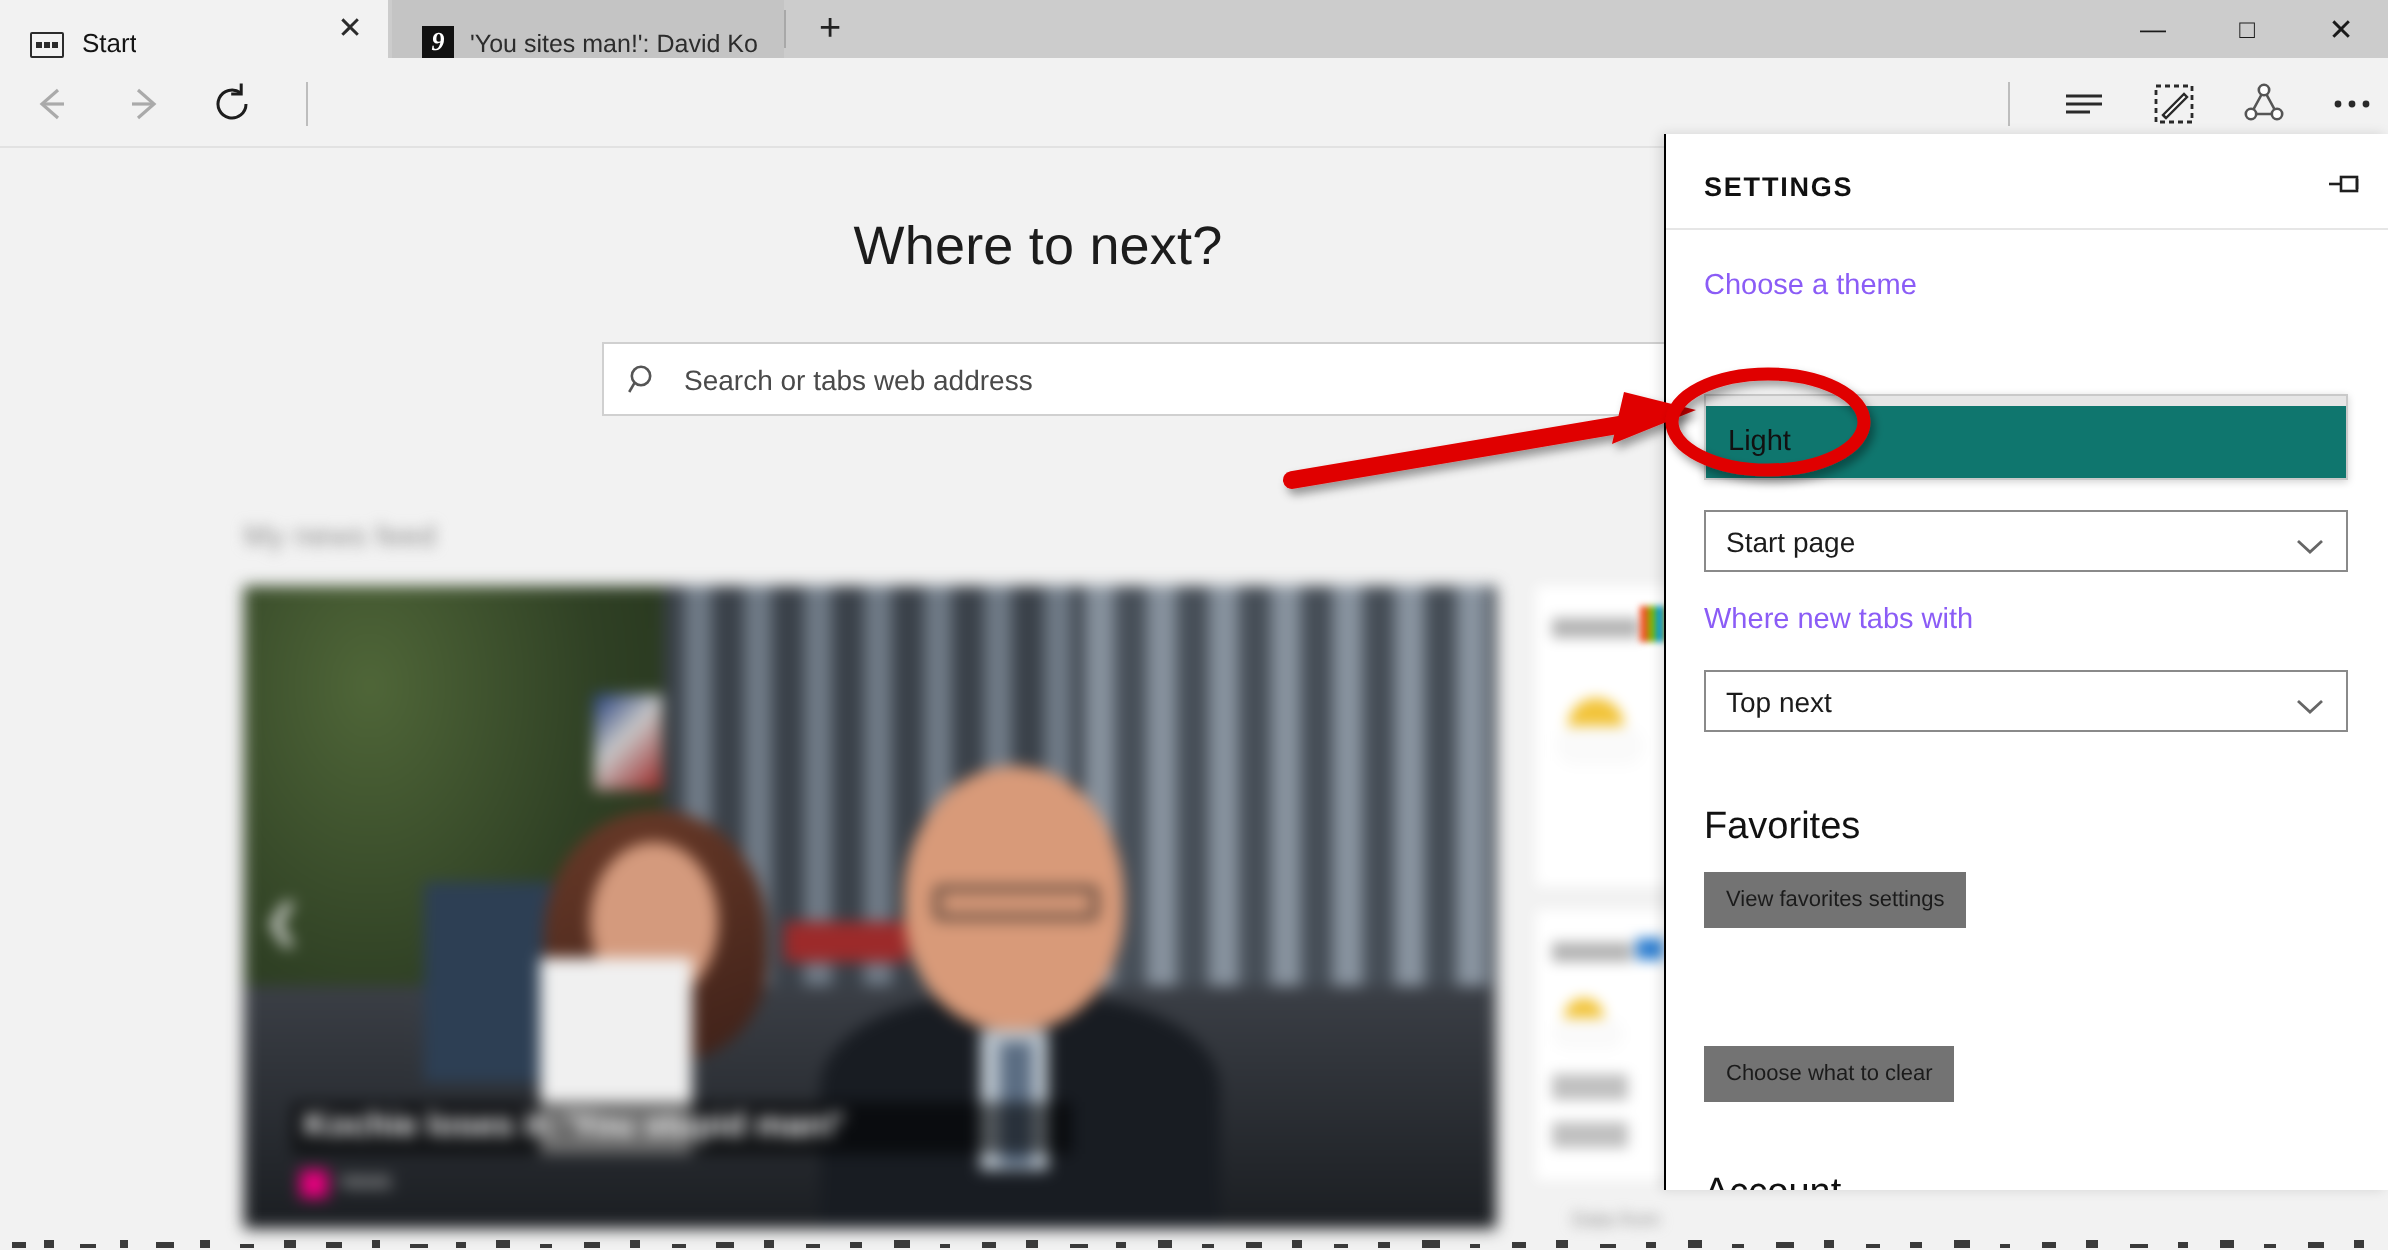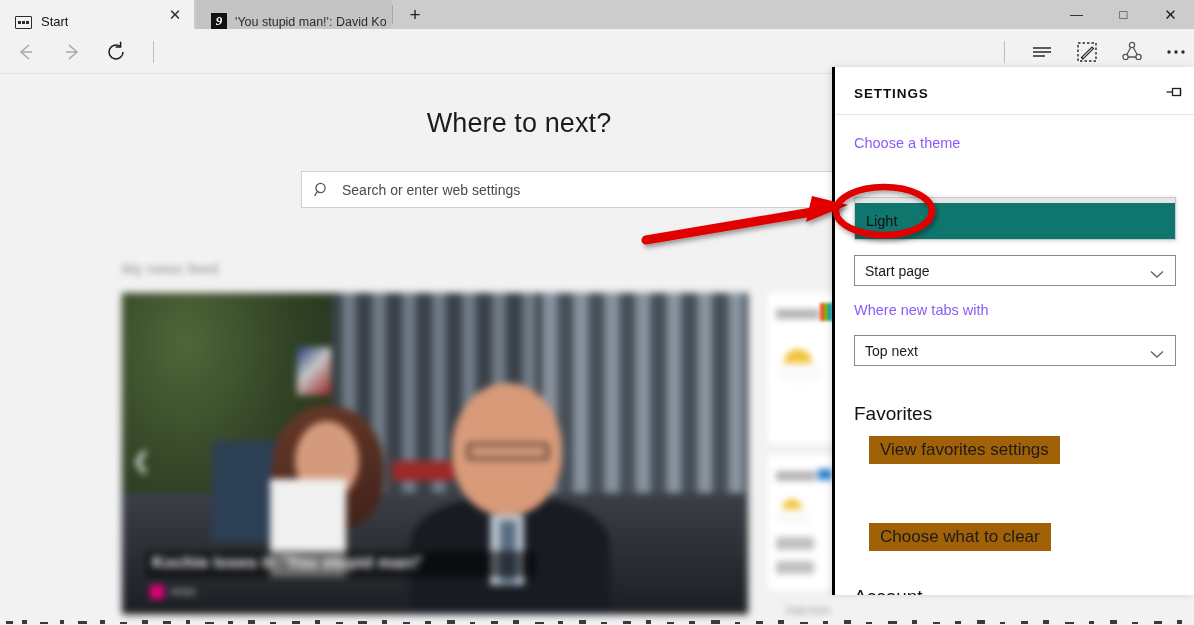--- a/index.html
+++ b/index.html
@@ -146,21 +146,21 @@
   .w-cloud2 { position: absolute; left: 8px; top: 216px; width: 36px; height: 16px; border-radius: 9px; background: #fafafa; }
   .w-r1 { position: absolute; left: 8px; top: 244px; width: 38px; height: 13px; background: #c0c0c0; }
   .w-r2 { position: absolute; left: 8px; top: 268px; width: 38px; height: 13px; background: #c0c0c0; }
   .w-footer { position: absolute; left: 18px; top: 312px; font-size: 10px; color: #8e8e8e; white-space: nowrap; }
   .msn-logo { position: absolute; left: 820px; top: 228px; width: 16px; height: 18px; filter: blur(1.6px);
       background: linear-gradient(90deg,#f25022 0 25%, #7fba00 25% 50%, #00a4ef 50% 75%, #ffb900 75% 100%); }
 
   
   .flyout {
     position: absolute; right: 0; top: 67px; width: 362px; height: 528px;
-    background: #ffffff; border-left: 3px solid #000000;
+    background: #ffffff; border-left: 1px solid #000000;
     box-shadow: -2px 0 6px rgba(0,0,0,0.12);
     overflow: hidden;
   }
   .flyout-header {
     position: absolute; left: 0; top: 0; width: 362px; height: 48px;
     border-bottom: 1px solid #e6e6e6;
   }
   .flyout-title {
     position: absolute; left: 19px; top: 19px;
     font-size: 13.5px; font-weight: bold; letter-spacing: 0.9px; color: #111;
@@ -171,23 +171,23 @@
   .sec-label { position: absolute; left: 19px; font-size: 14.5px; color: #8b5cf6; }
   .sec-head { position: absolute; left: 19px; font-size: 19px; color: #111; }
   .combo {
     position: absolute; left: 19px; width: 322px; height: 31px;
     border: 1px solid #8a8a8a; background: #ffffff;
     display: flex; align-items: center;
   }
   .combo-val { margin-left: 10px; font-size: 14px; color: #1b1b1b; }
   .combo-chev { position: absolute; right: 11px; top: 9px; }
   .btn-grey {
-    position: absolute; left: 19px; height: 28px; background: #a16207;
+    position: absolute; left: 19px; height: 28px; background: #737373;
     display: flex; align-items: center; padding: 0 11px;
-    font-size: 17px; color: #1b1b1b; white-space: nowrap; margin-left: 15px;
+    font-size: 11px; color: #1b1b1b; white-space: nowrap;
   }
   .link-blue { position: absolute; left: 19px; font-size: 14px; color: #3b8ede; text-decoration: underline; }
 
   
   .dropdown {
     position: absolute; left: 19px; top: 82px; width: 322px;
     background: #f1f1f1; border: 1px solid #c9c9c9;
     box-shadow: 0 1px 4px rgba(0,0,0,0.18);
   }
   .dd-strip { height: 5px; background: #e6e6e6; }
@@ -213,21 +213,21 @@
         <i></i>
           <i></i>
           <i></i>
       </span>
       <span class="tab-title">Start</span>
       <span class="tab-close">✕</span>
     </div>
 
     <div class="tab tab-inactive">
       <span class="tab-favicon-news">9</span>
-      <span class="tab-title">'You stupid man!': David Ko</span>
+      <span class="tab-title">'You sites man!': David Ko</span>
     </div>
 
     <div class="tab-divider"></div>
 
     <div class="newtab">+</div>
 
     <div class="wincontrols">
       <div>—</div>
       <div>□</div>
       <div class="wc-close">✕</div>
@@ -290,21 +290,21 @@
 
     <div class="hero-title">Where to next?</div>
 
     <div class="searchbox">
       <span class="search-icon">
         <svg width="18" height="18" viewBox="0 0 18 18">
           <circle cx="7.5" cy="7" r="4.6" fill="none" stroke="#555" stroke-width="1.3"></circle>
           <path d="M4.2 10.6 L1.6 15" stroke="#555" stroke-width="1.3"></path>
         </svg>
       </span>
-      <span class="search-ph">Search or enter web settings</span>
+      <span class="search-ph">Search or tabs web address</span>
     </div>
 
     <div class="feed-label">My news feed</div>
 
     <div class="feed-card">
       <div class="fc-layer fc-bldg"></div>
       <div class="fc-layer fc-bldg2"></div>
       <div class="fc-layer fc-trees"></div>
       <div class="fc-layer fc-flag"></div>
       <div class="fc-layer fc-bottom"></div>

